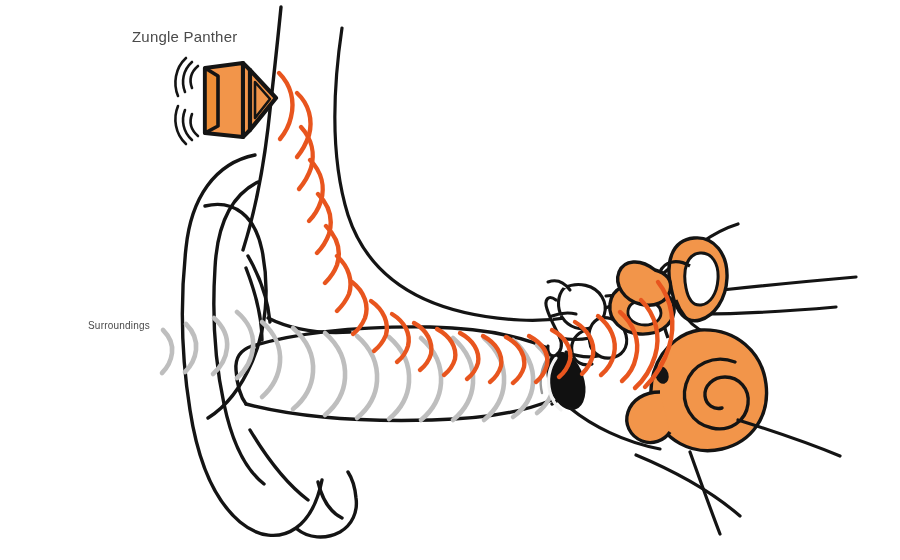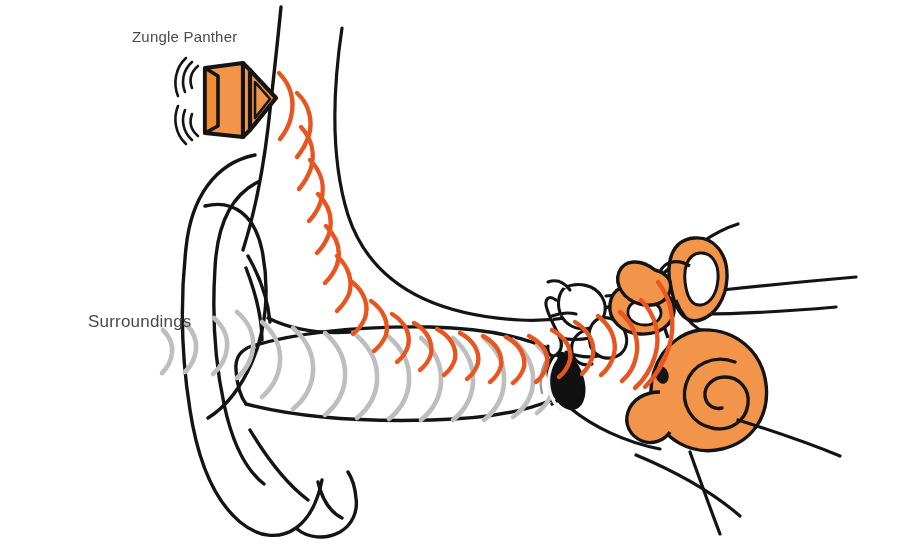--- a/index.html
+++ b/index.html
@@ -34,22 +34,22 @@
     white-space: nowrap;
     letter-spacing: 0.2px;
   }
   #label-device {
     left: 132px;
     top: 28px;
     font-size: 15px;
   }
   #label-surroundings {
     left: 88px;
-    top: 312px;
-    font-size: 17px;
+    top: 320px;
+    font-size: 10px;
   }
 </style>
 </head>
 <body>
 
 <div id="stage">
 
   <svg id="diagram" viewBox="0 0 900 560" xmlns="http://www.w3.org/2000/svg">
 
     <defs>

